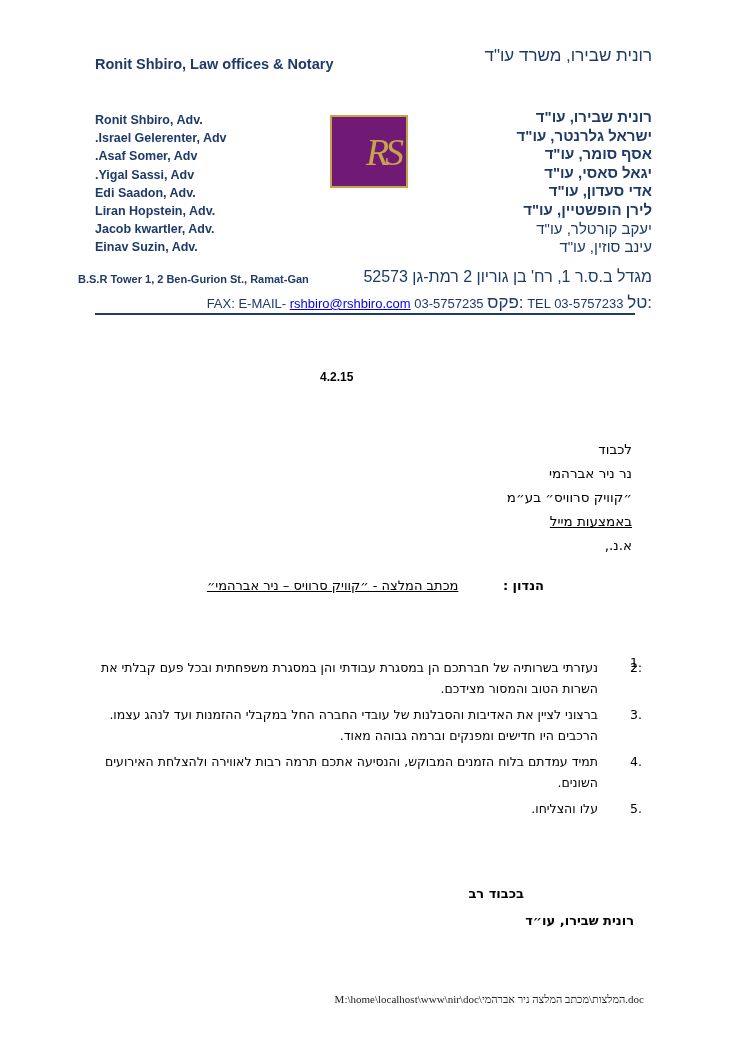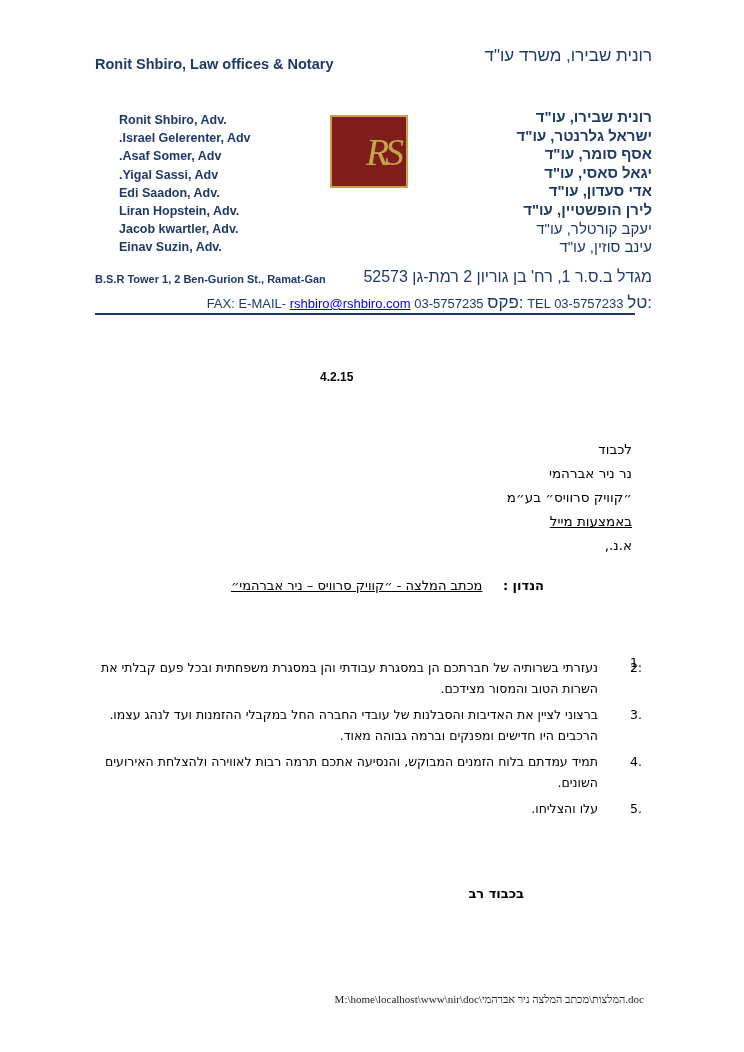--- a/index.html
+++ b/index.html
@@ -1,39 +1,39 @@
 <!DOCTYPE html>
 <html><head>
 <meta charset="utf-8">
 <style>
   html,body{margin:0;padding:0;background:#ffffff;}
   body{width:744px;height:1052px;position:relative;font-family:"Liberation Sans",sans-serif;color:#000;overflow:hidden;}
   .abs{position:absolute;}
   .firm-en{left:95px;top:56px;font-size:14.5px;font-weight:bold;color:#1f3a68;}
   .firm-he{right:92px;top:46px;font-size:17px;color:#1f3a68;text-align:right;direction:rtl;line-height:20px;}
   .firm-he .l2{font-weight:bold;font-size:17px;}
-  .names-en{left:95px;top:111px;font-size:12.5px;font-weight:bold;color:#1f3a68;line-height:18.2px;margin-left:24px;}
+  .names-en{left:95px;top:111px;font-size:12.5px;font-weight:bold;color:#1f3a68;line-height:18.2px;}
   .names-en div{height:18.2px;}
   .names-he{right:92px;top:108px;font-size:15px;color:#1f3a68;text-align:right;direction:rtl;line-height:18.6px;}
   .names-he div{height:18.6px;}
   .names-he .b{font-weight:bold;}
-  .logo{left:330px;top:115px;width:78px;height:73px;background:#7f1d1d;border:2px solid #c7a44b;box-sizing:border-box;display:flex;align-items:center;justify-content:center;padding-left:28px;}
+  .logo{left:330px;top:115px;width:78px;height:73px;background:#701a75;border:2px solid #c7a44b;box-sizing:border-box;display:flex;align-items:center;justify-content:center;padding-left:28px;}
   .logo span{font-family:"Liberation Serif",serif;font-style:italic;font-size:38px;color:#c7a44b;letter-spacing:-4px;}
-  .addr{left:95px;top:273px;width:648px;font-size:11px;font-weight:bold;color:#1f3a68;}
+  .addr{left:78px;top:273px;width:648px;font-size:11px;font-weight:bold;color:#1f3a68;}
   .addr-he{right:92px;top:268px;font-size:16px;color:#1f3a68;direction:rtl;}
   .contact{right:92px;top:293px;font-size:13px;font-weight:normal;color:#1f3a68;direction:ltr;white-space:nowrap;}
   .contact a{color:#0000ee;text-decoration:underline;}
   .contact .big{font-size:17px;}
   .rule{left:95px;top:313px;width:540px;height:2px;background:#1f3a68;}
   .date{left:320px;top:370px;font-size:12px;font-weight:bold;}
   .addressee{right:112px;top:437px;font-size:13.5px;direction:rtl;text-align:right;line-height:24px;font-family:"DejaVu Sans",sans-serif;}
   .addressee div{height:24px;text-align:right;}
   .addressee .u{text-decoration:underline;}
   .subject{right:200px;top:578px;font-size:13px;direction:rtl;font-weight:bold;font-family:"DejaVu Sans",sans-serif;}
-  .subject .lbl{margin-left:16px;}
+  .subject .lbl{margin-left:40px;}
   .subject .txt{text-decoration:underline;font-weight:normal;}
   .body-list{left:95px;top:652px;width:555px;font-size:12.5px;direction:rtl;font-family:"DejaVu Sans",sans-serif;}
   .item{position:relative;padding-right:52px;line-height:21px;margin-bottom:5px;}
   .item .num{position:absolute;right:0;top:0;width:20px;text-align:left;direction:ltr;}
   .closing{right:110px;top:880px;font-size:13px;font-weight:bold;direction:rtl;text-align:right;line-height:27px;font-family:"DejaVu Sans",sans-serif;}
   .closing div{height:27px;}
   .closing .c1{padding-right:110px;}
   .closing .c2{padding-right:0px;}
   .footer{right:100px;top:993px;font-size:11px;color:#222;direction:ltr;font-family:Liberation Serif, serif;}
 </style>
@@ -118,15 +118,16 @@
     <span>תמיד עמדתם בלוח הזמנים המבוקש, והנסיעה אתכם תרמה רבות לאווירה ולהצלחת האירועים השונים.</span>
   </div>
   <div class="item">
     <span class="num">5.</span>
     <span>עלו והצליחו.</span>
   </div>
 </div>
 
 <div class="abs closing">
   <div class="c1">בכבוד רב</div>
+  <div class="c2">רונית שבירו, עו״ד</div>
 </div>
 
 <div class="abs footer">M:\home\localhost\www\nir\doc\המלצות\מכתב המלצה ניר אברהמי.doc</div>
 
 </body></html>

